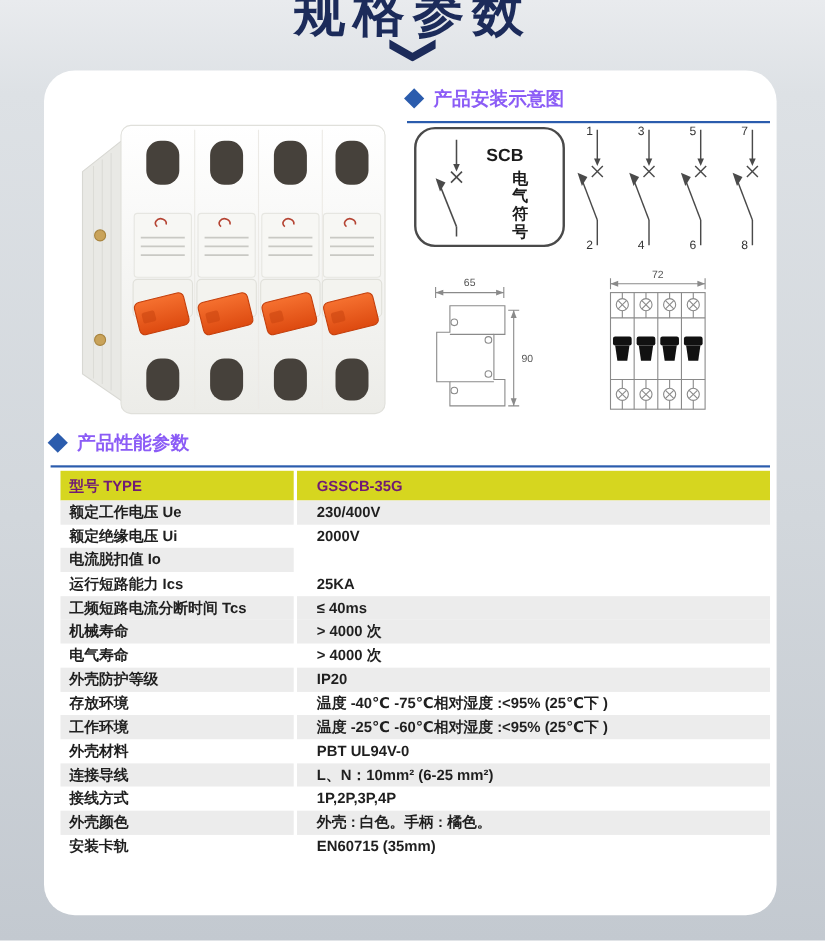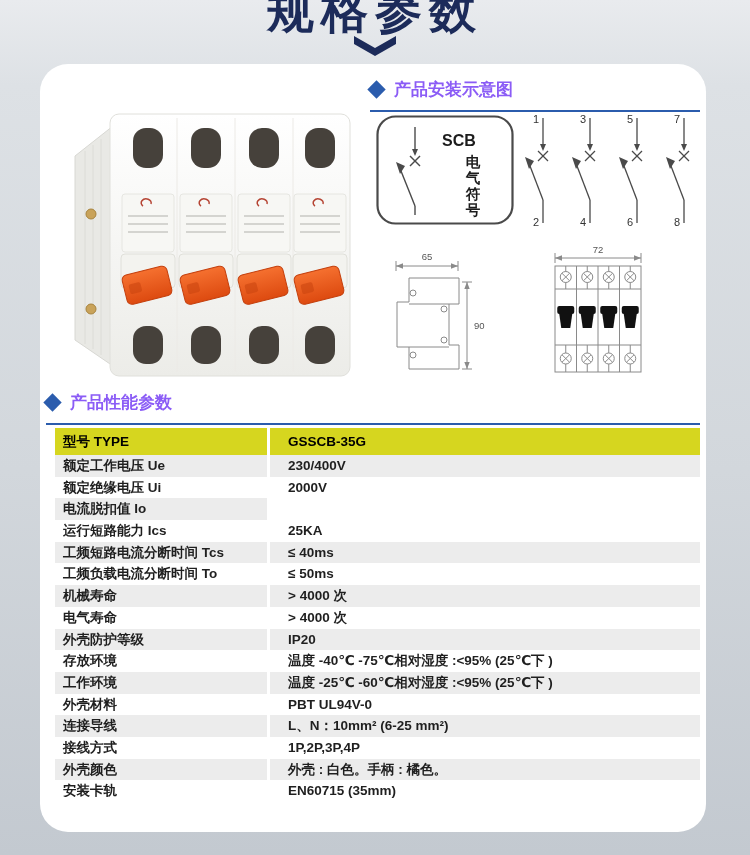--- a/index.html
+++ b/index.html
@@ -35,21 +35,21 @@
   .poles-box { position:absolute; left:470px; top:46px; width:205px; height:122px; }
   .sidedim-box  { position:absolute; left:340px; top:184px; width:124px; height:138px; }
   .frontdim-box { position:absolute; left:505px; top:180px; width:145px; height:142px; }
 
   .spec-table { position:absolute; left:15px; top:364px; width:645px; font-size:13.5px; font-weight:700; color:#1f1f1f; }
   .trow { display:flex; height:21.7px; line-height:21.8px; }
   .trow .lbl { width:212px; padding-left:8px; overflow:hidden; white-space:nowrap; }
   .trow .val { flex:1; padding-left:18px; margin-left:3px; overflow:hidden; white-space:nowrap; }
   .trow.alt .lbl, .trow.alt .val { background:var(--rowAlt,#ececec); }
   .thead { height:27px; line-height:27px; }
-  .thead .lbl, .thead .val { background:var(--yellow,#d6d61f); color:#000000; }
+  .thead .lbl, .thead .val { background:var(--yellow,#d6d61f); color:#701a75; }
 
   svg text { font-family:"Liberation Sans","DejaVu Sans",sans-serif; }
 </style>
 </head>
 <body>
 
 <div class="title-wrap">
   <h1 class="page-title">规格参数</h1>
   <svg class="chevron" width="46" height="21" viewBox="0 0 46 21">
     <path d="M2,1 L23,13 L44,1 L44,9 L23,21 L2,9 Z" fill="#1c2b5a"></path>
@@ -343,24 +343,20 @@
         <div class="trow">
           <div class="lbl">运行短路能力 Ics</div>
           <div class="val">25KA</div>
         </div>
 
         <div class="trow alt">
           <div class="lbl">工频短路电流分断时间 Tcs</div>
           <div class="val">≤ 40ms</div>
         </div>
 
-        <div class="trow">
-          <div class="lbl">工频负载电流分断时间 To</div>
-          <div class="val">≤ 50ms</div>
-        </div>
 
         <div class="trow alt">
           <div class="lbl">机械寿命</div>
           <div class="val">&gt; 4000 次</div>
         </div>
 
         <div class="trow">
           <div class="lbl">电气寿命</div>
           <div class="val">&gt; 4000 次</div>
         </div>

